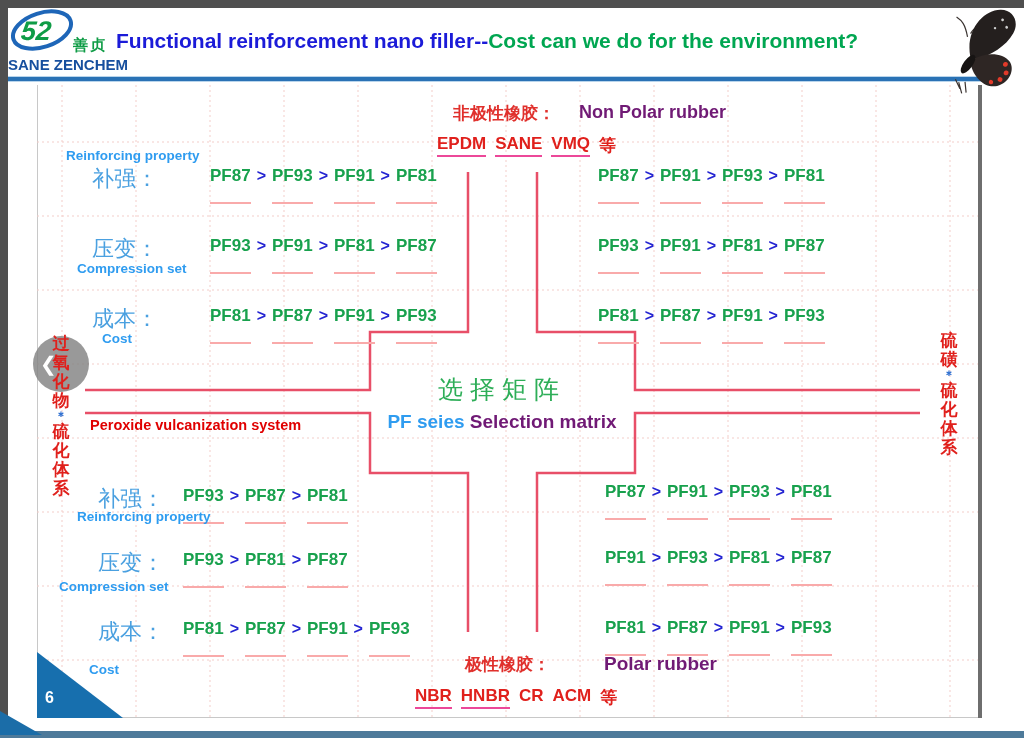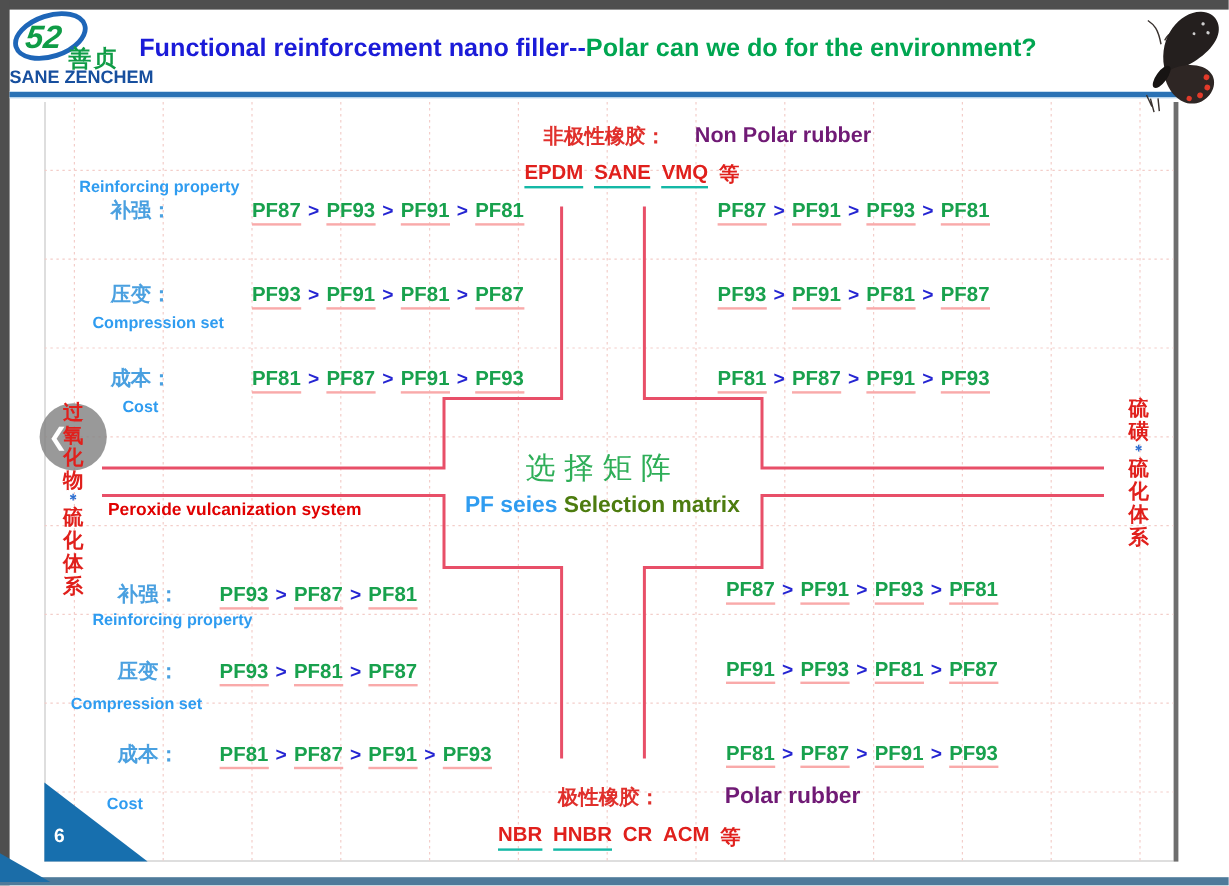--- a/index.html
+++ b/index.html
@@ -4,48 +4,48 @@
 <style>
   html,body{margin:0;padding:0;}
   .page{position:relative;width:1024px;height:738px;background:#ffffff;overflow:hidden;
         font-family:"Liberation Sans", sans-serif;}
   .abs{position:absolute;}
   
   .edge-top{left:0;top:0;width:1024px;height:8px;background:#4f4f4f;}
   .edge-left{left:0;top:0;width:8px;height:738px;background:#4f4f4f;}
   .bottom-bar{left:0;top:731px;width:1024px;height:7px;background:#4e7a9a;}
   
-  .logo-cn{left:57px;top:36px;font-size:19px;font-weight:bold;color:#0f9c46;letter-spacing:2px;}
+  .logo-cn{left:73px;top:36px;font-size:15px;font-weight:bold;color:#0f9c46;letter-spacing:2px;}
   .logo-company{left:8px;top:56px;font-size:15px;font-weight:bold;color:#174f9e;letter-spacing:0px;}
   .page-title{left:116px;top:29px;font-size:21px;font-weight:bold;white-space:nowrap;}
   .title-blue{color:#1b1bd8;}
   .title-green{color:#00a651;}
   .header-rule{left:8px;top:76px;width:986px;height:6px;
       background:linear-gradient(to bottom,#b9d5ec 0 1px,#2a72b5 1px 5px,#b9d5ec 5px 6px);}
   
   .slide-border-left{left:37px;top:85px;width:1px;height:633px;background:#c8c8c8;}
   .slide-border-bottom{left:37px;top:717px;width:941px;height:1px;background:#c8c8c8;}
   .slide-border-right{left:978px;top:85px;width:4px;height:633px;background:#6e6e6e;}
   
   .red-cn{color:#e0302c;font-weight:bold;font-size:17px;white-space:nowrap;}
   .red-en{color:#701a75;font-weight:bold;font-size:18px;white-space:nowrap;}
   .red-en-sm{color:#e00000;font-weight:bold;font-size:14.5px;white-space:nowrap;}
   .tokens{display:flex;gap:9px;color:#e0201c;font-weight:bold;font-size:17px;white-space:nowrap;}
-  .tokens .tok-u{border-bottom:2px solid #14b8a6;}
-  .cn-label{color:#4aa0e0;font-weight:bold;font-size:17px;white-space:nowrap;}
+  .tokens .tok-u{border-bottom:2px solid #ec4899;}
+  .cn-label{color:#4aa0e0;font-weight:normal;font-size:22px;white-space:nowrap;}
   .en-label{color:#2f9cf0;font-weight:bold;font-size:13.5px;white-space:nowrap;}
   .ranking{display:flex;align-items:baseline;gap:6px;white-space:nowrap;}
-  .ranking .pf{color:#18a14d;font-weight:bold;font-size:17px;border-bottom:2px solid #f9aaaa;padding-bottom:0px;}
+  .ranking .pf{color:#18a14d;font-weight:bold;font-size:17px;border-bottom:2px solid #f9aaaa;padding-bottom:16px;}
   .ranking .sep{color:#2525d2;font-weight:bold;font-size:16px;}
   .center-block{left:342px;top:362px;width:320px;text-align:center;}
   .center-l1{font-size:27px;font-weight:bold;color:#1b79d8;letter-spacing:1px;}
   .center-l2{font-size:25px;color:#2eae58;letter-spacing:7px;margin-top:11px;}
   .center-l3{font-size:19px;font-weight:bold;margin-top:5px;white-space:nowrap;}
   .center-l3 .b{color:#2f9cf0;}
-  .center-l3 .g{color:#4d7c0f;}
+  .center-l3 .g{color:#701a75;}
   .vtext{display:flex;flex-direction:column;align-items:center;width:22px;
          color:#e0201c;font-weight:bold;font-size:17px;line-height:19px;}
   .vtext .star{color:#2e6fd0;font-size:12px;line-height:12px;}
   
   .nav-circle{left:33px;top:336px;width:56px;height:56px;border-radius:50%;
       background:rgba(130,130,130,0.82);z-index:3;cursor:pointer;display:flex;align-items:center;}
   .nav-circle .chev{color:#ffffff;font-size:20px;padding-left:7px;}
   .page-num{left:45px;top:689px;color:#ffffff;font-size:16px;font-weight:bold;z-index:6;}
   svg{display:block;}
   .overlay{left:0;top:0;z-index:2;pointer-events:none;}
@@ -60,21 +60,21 @@
   <div class="abs edge-top"></div>
   <div class="abs edge-left"></div>
 
   <svg class="abs" style="left:10px;top:5px;z-index:4" width="64" height="50" viewBox="0 0 64 50">
     <ellipse cx="32" cy="25" rx="30" ry="17" fill="none" stroke="#1e66b8" stroke-width="4" transform="rotate(-18 32 25)"></ellipse>
     <text x="14" y="35" font-size="27" font-weight="bold" font-style="italic" fill="#0f9c46" transform="skewX(-6)">52</text>
   </svg>
   <div class="abs logo-cn txt">善贞</div>
   <div class="abs logo-company txt">SANE ZENCHEM</div>
   <div class="abs page-title txt">
-    <span class="title-blue">Functional reinforcement nano filler--</span><span class="title-green">Polar can we do for the environment?</span>
+    <span class="title-blue">Functional reinforcement nano filler--</span><span class="title-green">Cost can we do for the environment?</span>
   </div>
   <div class="abs header-rule"></div>
 
   <svg class="abs" style="left:944px;top:2px;z-index:4" width="80" height="102" viewBox="0 0 80 102">
     <g transform="rotate(16 40 50)">
       <path d="M22,36 C26,20 36,30 40,44 M20,40 C14,28 10,26 4,24" stroke="#3a3330" stroke-width="1.2" fill="none"></path>
       <path d="M30,96 L24,86 M34,94 L30,84 M27,92 L20,84" stroke="#3a3330" stroke-width="1.2"></path>
       <path d="M28,58 C16,34 28,10 44,5 C56,1 66,11 63,24 C60,38 47,52 35,59 Z" fill="#241f1e"></path>
       <path d="M31,61 C40,50 58,45 67,52 C75,58 73,73 62,79 C51,85 37,77 31,66 Z" fill="#2e2624"></path>
       <ellipse cx="28" cy="66" rx="4.5" ry="11" fill="#171413" transform="rotate(20 28 66)"></ellipse>

